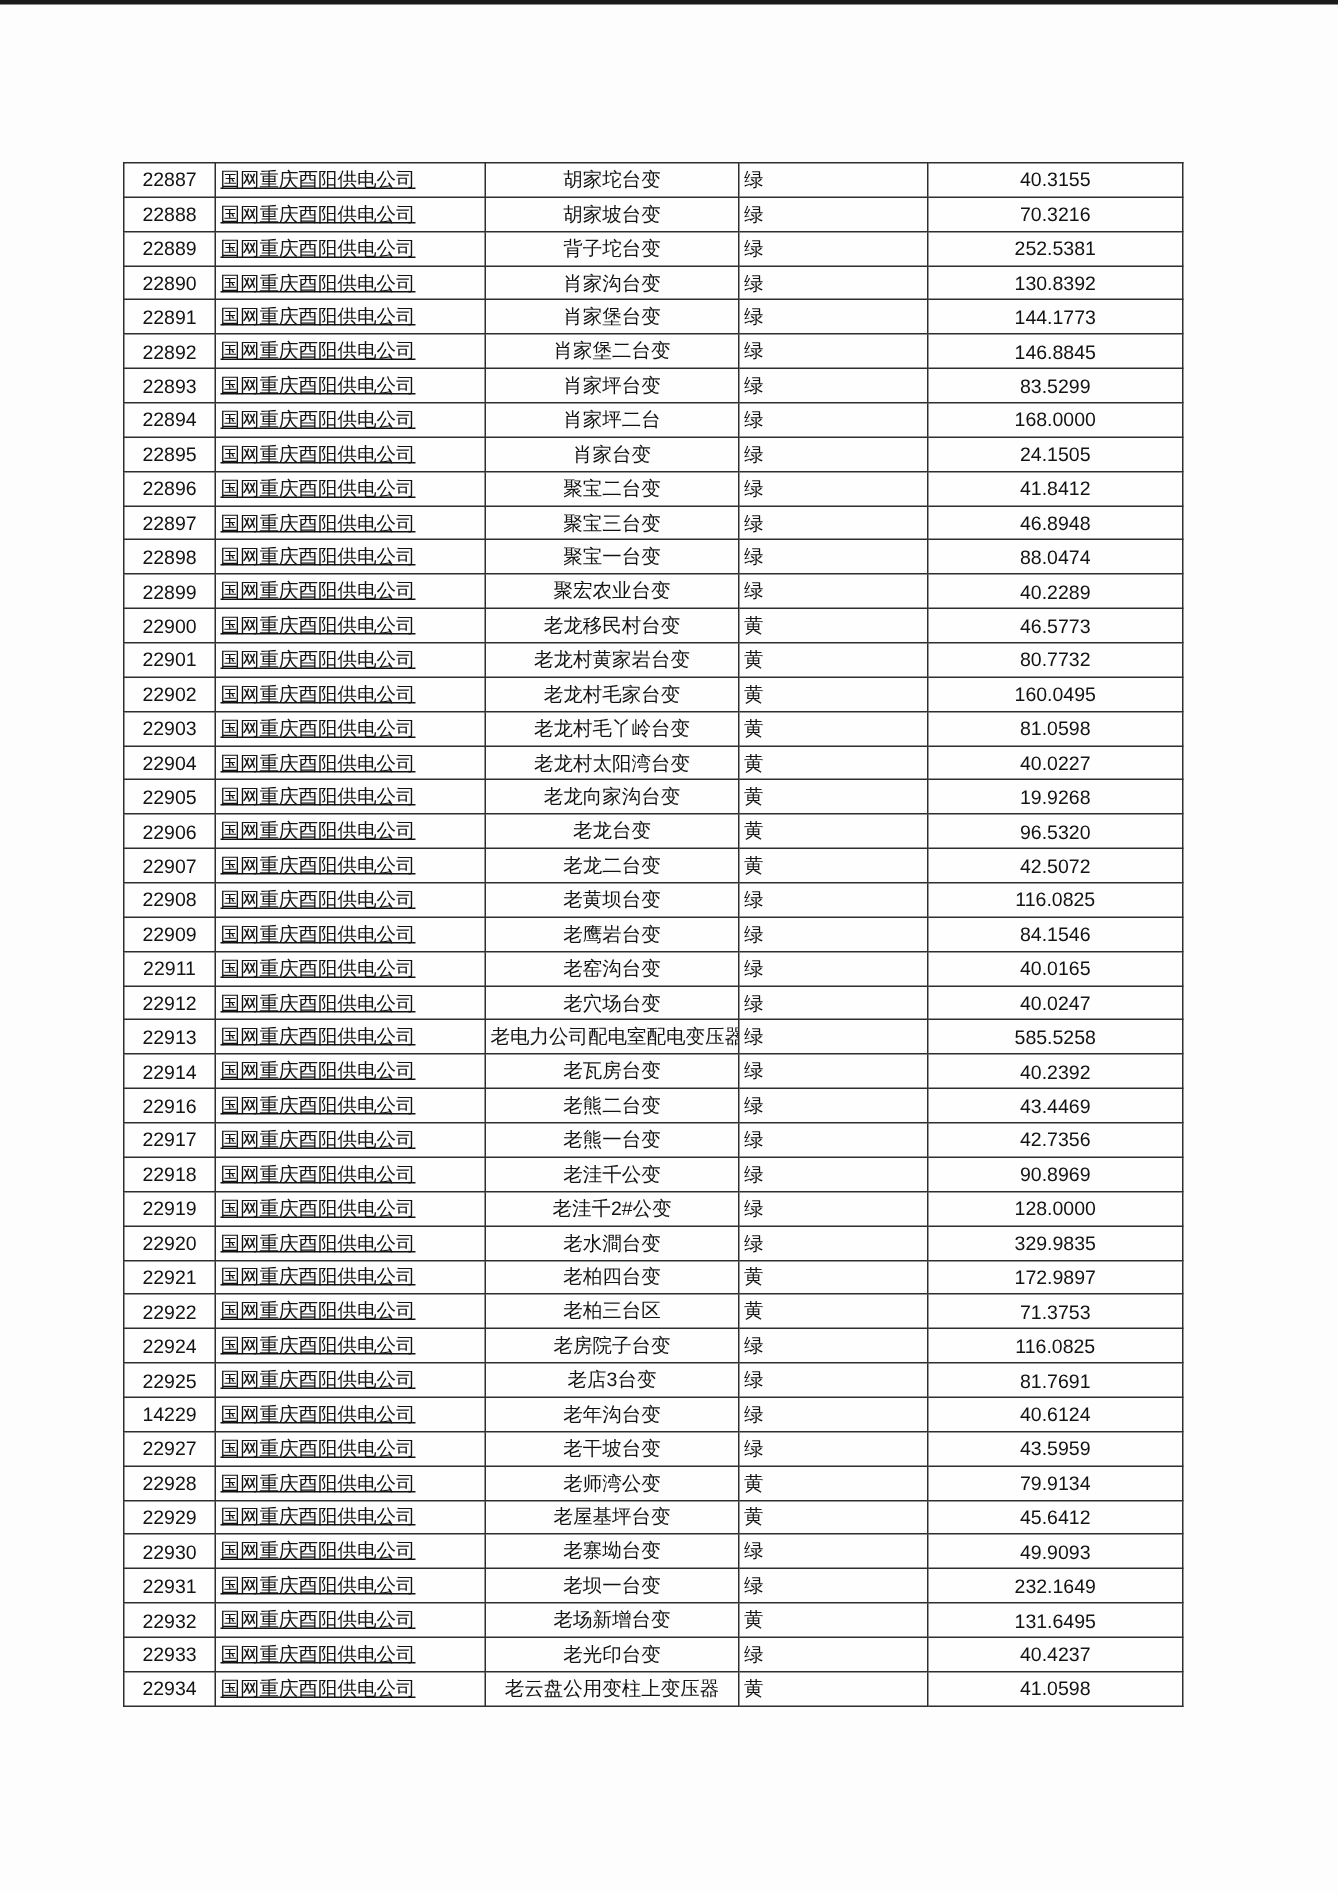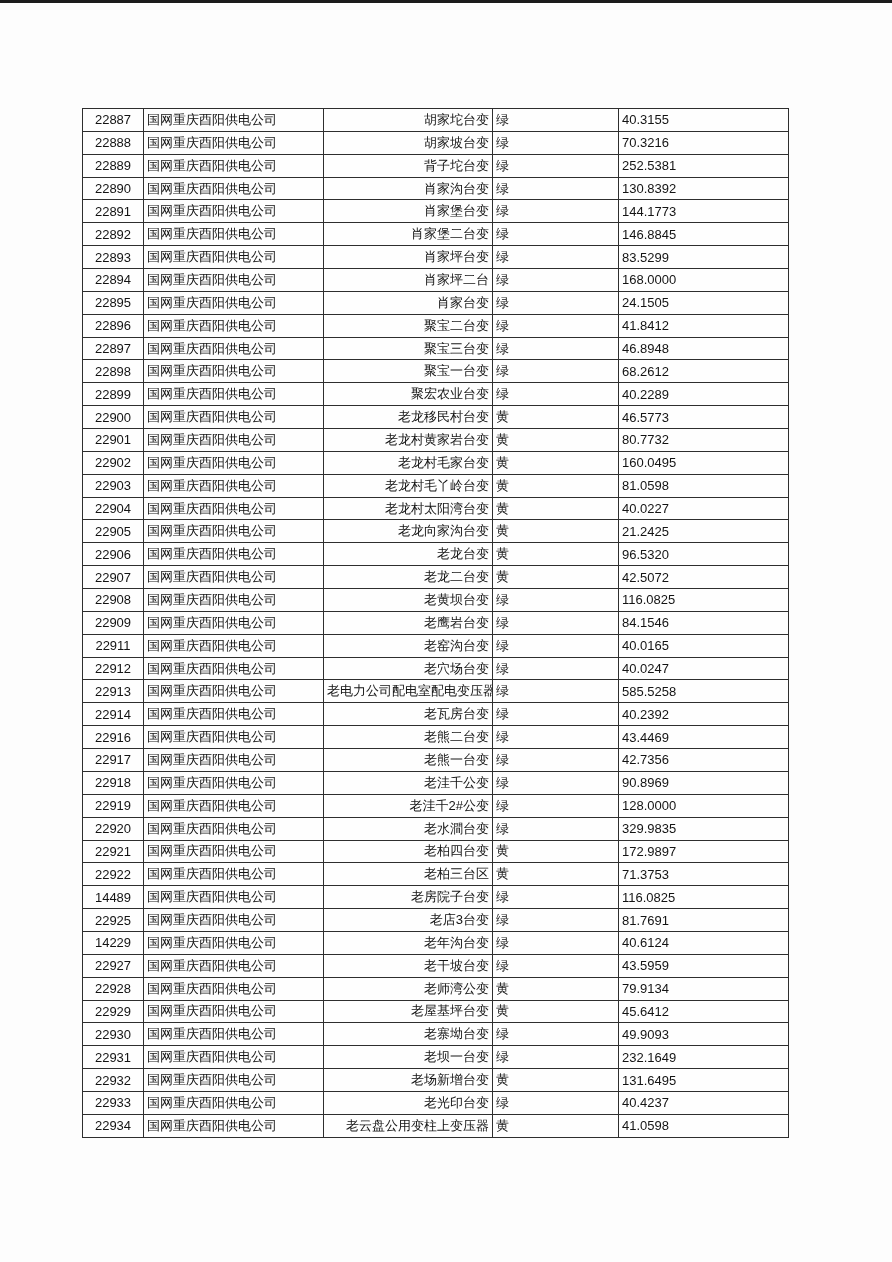--- a/index.html
+++ b/index.html
@@ -27,24 +27,24 @@
     border: 1px solid #2e2e2e;
     font-size: 13px;
     color: #131313;
     height: 21px;
     padding: 0 3px;
     white-space: nowrap;
     overflow: hidden;
     vertical-align: middle;
   }
   td.c-id     { text-align: center; }
-  td.c-company{ text-align: left; }
-  td.c-station{ text-align: right; }
+  td.c-company{ text-align: left; text-decoration: underline; }
+  td.c-station{ text-align: center; }
   td.c-status { text-align: left; }
-  td.c-value  { }
+  td.c-value  { text-align: center; }
 </style>
 </head>
 <body>
 
 <div class="page">
   <div class="top-bar"></div>
 
   <table class="grid">
     <colgroup>
       <col style="width:61px">
@@ -129,21 +129,21 @@
           <td class="c-company">国网重庆酉阳供电公司</td>
           <td class="c-station">聚宝三台变</td>
           <td class="c-status">绿</td>
           <td class="c-value">46.8948</td>
         </tr>
         <tr>
           <td class="c-id">22898</td>
           <td class="c-company">国网重庆酉阳供电公司</td>
           <td class="c-station">聚宝一台变</td>
           <td class="c-status">绿</td>
-          <td class="c-value">68.2612</td>
+          <td class="c-value">88.0474</td>
         </tr>
         <tr>
           <td class="c-id">22899</td>
           <td class="c-company">国网重庆酉阳供电公司</td>
           <td class="c-station">聚宏农业台变</td>
           <td class="c-status">绿</td>
           <td class="c-value">40.2289</td>
         </tr>
         <tr>
           <td class="c-id">22900</td>
@@ -178,21 +178,21 @@
           <td class="c-company">国网重庆酉阳供电公司</td>
           <td class="c-station">老龙村太阳湾台变</td>
           <td class="c-status">黄</td>
           <td class="c-value">40.0227</td>
         </tr>
         <tr>
           <td class="c-id">22905</td>
           <td class="c-company">国网重庆酉阳供电公司</td>
           <td class="c-station">老龙向家沟台变</td>
           <td class="c-status">黄</td>
-          <td class="c-value">21.2425</td>
+          <td class="c-value">19.9268</td>
         </tr>
         <tr>
           <td class="c-id">22906</td>
           <td class="c-company">国网重庆酉阳供电公司</td>
           <td class="c-station">老龙台变</td>
           <td class="c-status">黄</td>
           <td class="c-value">96.5320</td>
         </tr>
         <tr>
           <td class="c-id">22907</td>
@@ -286,21 +286,21 @@
           <td class="c-value">172.9897</td>
         </tr>
         <tr>
           <td class="c-id">22922</td>
           <td class="c-company">国网重庆酉阳供电公司</td>
           <td class="c-station">老柏三台区</td>
           <td class="c-status">黄</td>
           <td class="c-value">71.3753</td>
         </tr>
         <tr>
-          <td class="c-id">14489</td>
+          <td class="c-id">22924</td>
           <td class="c-company">国网重庆酉阳供电公司</td>
           <td class="c-station">老房院子台变</td>
           <td class="c-status">绿</td>
           <td class="c-value">116.0825</td>
         </tr>
         <tr>
           <td class="c-id">22925</td>
           <td class="c-company">国网重庆酉阳供电公司</td>
           <td class="c-station">老店3台变</td>
           <td class="c-status">绿</td>

